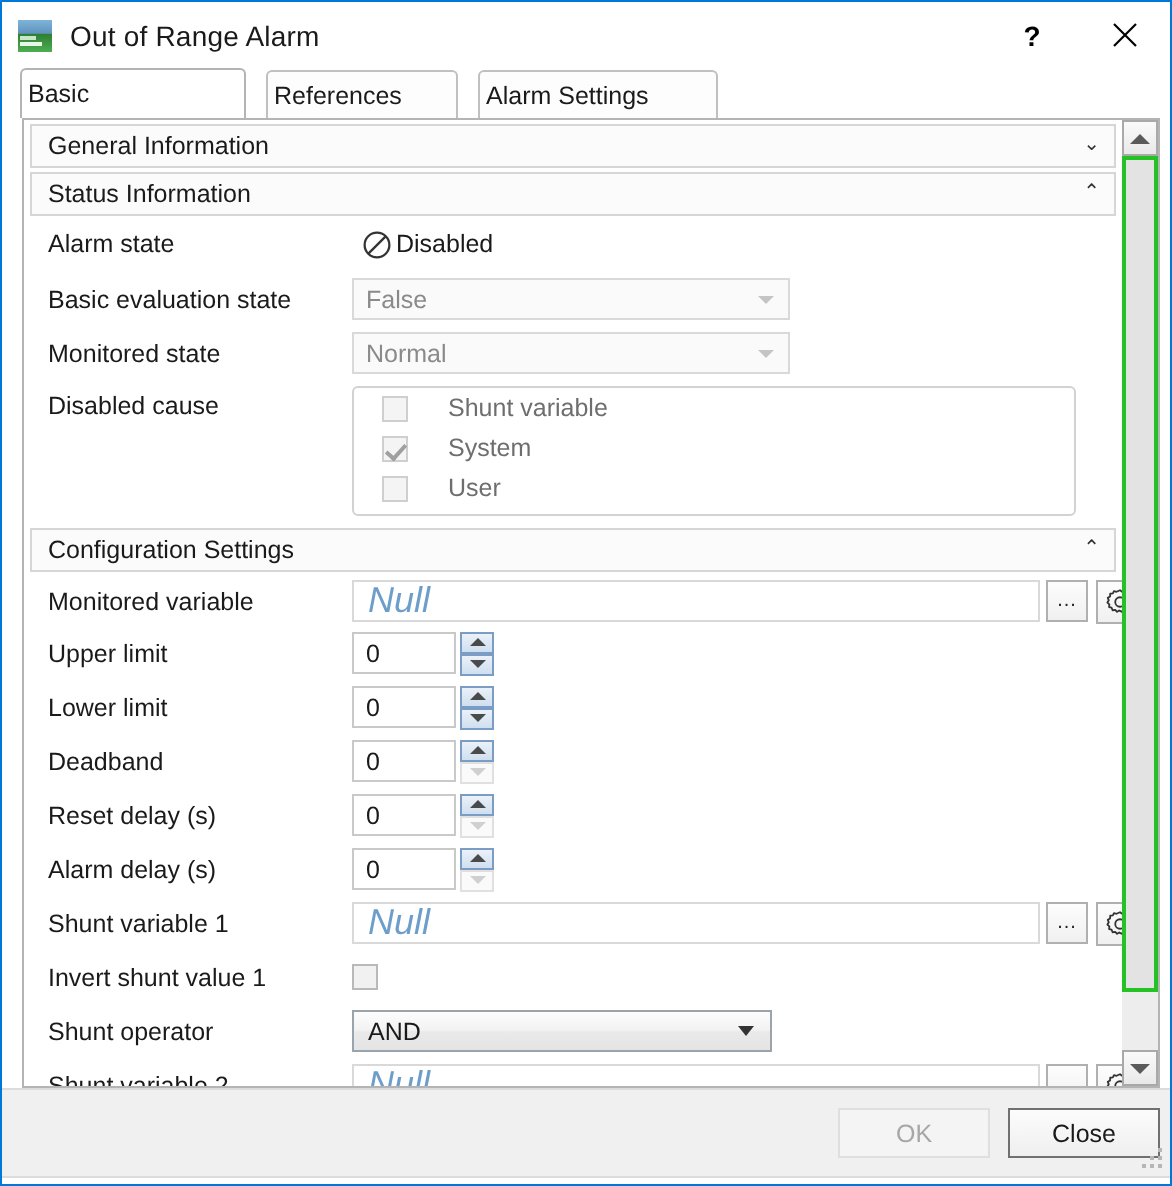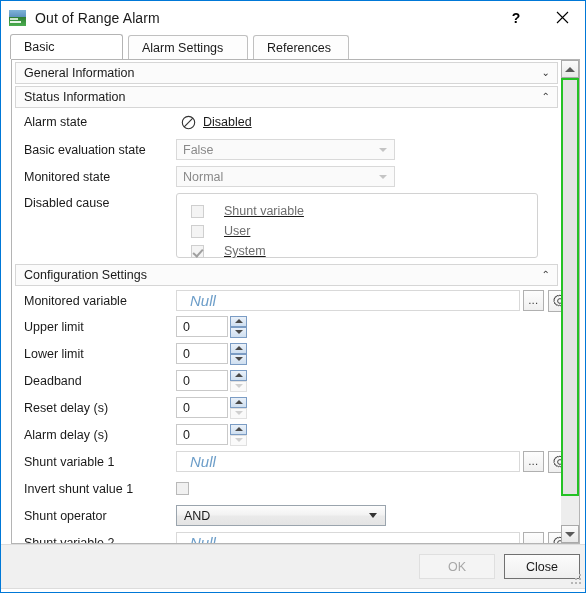--- a/index.html
+++ b/index.html
@@ -93,24 +93,24 @@
   }
   .tab {
     height: 24px;
     border: 1px solid #c0c0c0;
     border-bottom: none;
     border-top-left-radius: 3px;
     border-top-right-radius: 3px;
     background: #fdfdfd;
     display: flex;
     align-items: center;
-    padding: 0 13px;
+    padding: 0 3px;
     font-size: 12.5px;
     color: #1a1a1a;
-    margin-right: 5px;
+    margin-right: 10px;
     position: relative;
     cursor: default;
   }
   .tab.active {
     background: #ffffff;
     z-index: 3;
     height: 25px;
     border-color: #b4b4b4;
   }
   .tab.basic { min-width: 113px; }
@@ -186,33 +186,32 @@
   .combo-ro .arr {
     margin-left: auto;
     margin-right: 7px;
     width: 0; height: 0;
     border-left: 4px solid transparent;
     border-right: 4px solid transparent;
     border-top: 4px solid #c4c4c4;
   }
 
   
-  .state-cell { display: flex; align-items: center; gap: 7px; padding-left: 5px; text-decoration: underline; }
+  .state-cell { display: flex; align-items: center; gap: 2px; padding-left: 5px; }
   .noentry { width: 15px; height: 15px; display:block; }
   .state-txt { font-size: 12.5px; color: #1a1a1a; }
 
   
   .cause-box {
     width: 362px;
     height: 65px;
     border: 1px solid #d2d2d2;
     border-radius: 3px;
     background: #ffffff;
-    padding: 8px 0 0 14px;
-    text-decoration: underline;
+    padding: 1px 0 0 14px;
   }
   .cause-item {
     display: flex; align-items: center;
     height: 18px; margin-bottom: 2px;
   }
   .cbx {
     width: 13px; height: 13px;
     border: 1px solid #cfcfcf;
     background: #f4f4f4;
     position: relative;
@@ -228,22 +227,22 @@
     transform: rotate(42deg);
   }
   .cause-lbl { font-size: 12.5px; color: #6e6e6e; }
 
   
   .txt {
     height: 21px;
     border: 1px solid #d9d9d9;
     background: #ffffff;
     display: flex; align-items: center;
-    padding-left: 13px;
-    font-size: 15px;
+    padding-left: 7px;
+    font-size: 18px;
     font-style: italic;
     color: #6d9ec9;
   }
   .txt.wide { width: 344px; }
 
   .btn-ellipsis {
     width: 21px; height: 21px;
     border: 1px solid #b0b0b0;
     background: linear-gradient(#fdfdfd, #f0f0f0);
     margin-left: 3px;
@@ -424,25 +423,25 @@
             <path d="M1 1 L12 12 M12 1 L1 12" stroke="#000" stroke-width="1.1" fill="none"></path>
           </svg>
       </div>
     </div>
   </div>
 
   <div class="tabstrip">
     <div class="tab basic active">
       <span>Basic</span>
     </div>
+    <div class="tab refs">
+      <span>References</span>
+    </div>
     <div class="tab alarm">
       <span>Alarm Settings</span>
-    </div>
-    <div class="tab refs">
-      <span>References</span>
     </div>
   </div>
 
   <div class="content-host">
     <div class="scrollregion">
 
       <div class="expander">
         <span>General Information</span>
         <span class="chev">⌄</span>
       </div>
@@ -486,26 +485,26 @@
         </div>
 
         <div class="row" style="height:72px; align-items:flex-start; padding-top:3px;">
           <div class="lbl" style="padding-top:3px;">Disabled cause</div>
           <div class="cause-box">
             <div class="cause-item">
               <span class="cbx"></span>
               <span class="cause-lbl">Shunt variable</span>
             </div>
             <div class="cause-item">
+              <span class="cbx checked"></span>
+              <span class="cause-lbl">System</span>
+            </div>
+            <div class="cause-item">
               <span class="cbx"></span>
               <span class="cause-lbl">User</span>
-            </div>
-            <div class="cause-item">
-              <span class="cbx checked"></span>
-              <span class="cause-lbl">System</span>
             </div>
           </div>
         </div>
       </div>
 
       <div class="expander">
         <span>Configuration Settings</span>
         <span class="chev">⌃</span>
       </div>
 

